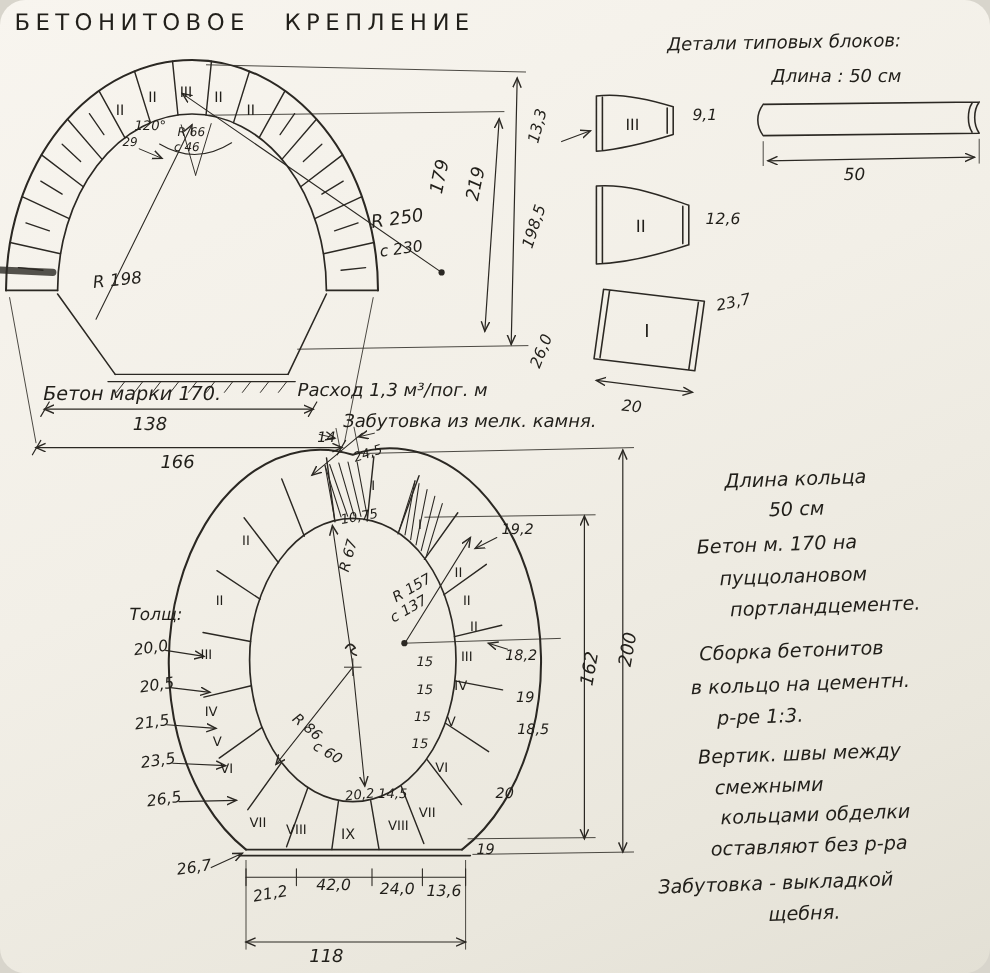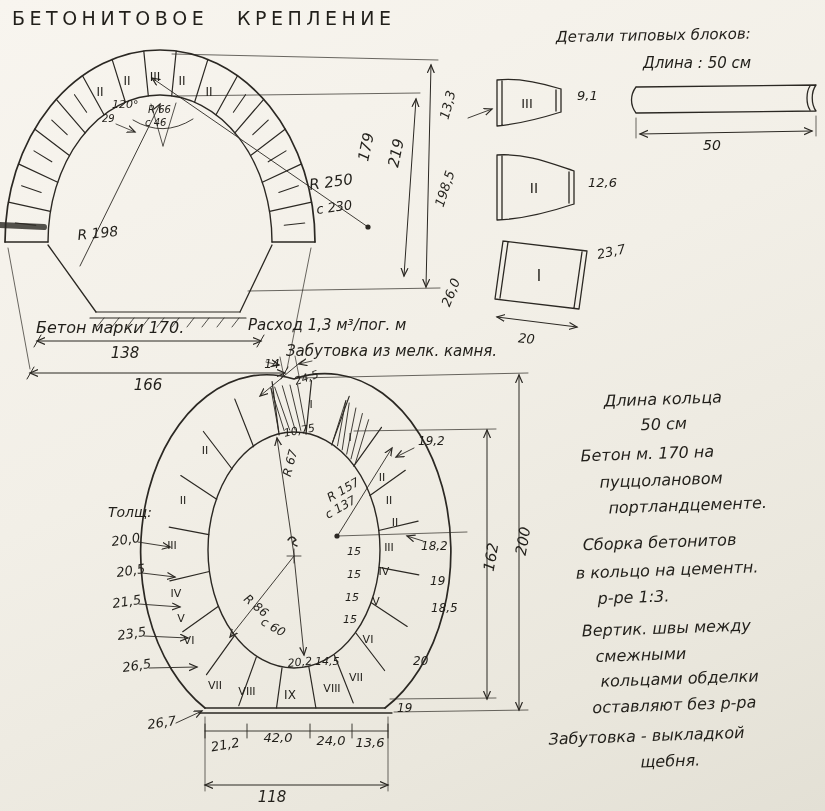--- a/index.html
+++ b/index.html
@@ -1,18 +1,19 @@
 <!DOCTYPE html>
 <html><head>
 <meta charset="utf-8">
 <style>
   html,body{margin:0;padding:0;background:#d8d5cc;}
   .sheet{
     width:825px;height:811px;position:relative;overflow:hidden;
     background:linear-gradient(155deg,#f8f5ef 0%,#f2efe7 45%,#eae7dd 80%,#e3e0d5 100%);
+    border-radius:21px;
   }
   svg{display:block}
   .ln{stroke:#2b2823;fill:none;stroke-linecap:round;stroke-linejoin:round;}
   text{font-family:"DejaVu Sans",sans-serif;fill:#211f1a;}
   .hw{font-style:italic;}
   .cap{font-style:normal;letter-spacing:4.5px;}
   .rn{font-style:normal;}
 </style>
 </head>
 <body>

